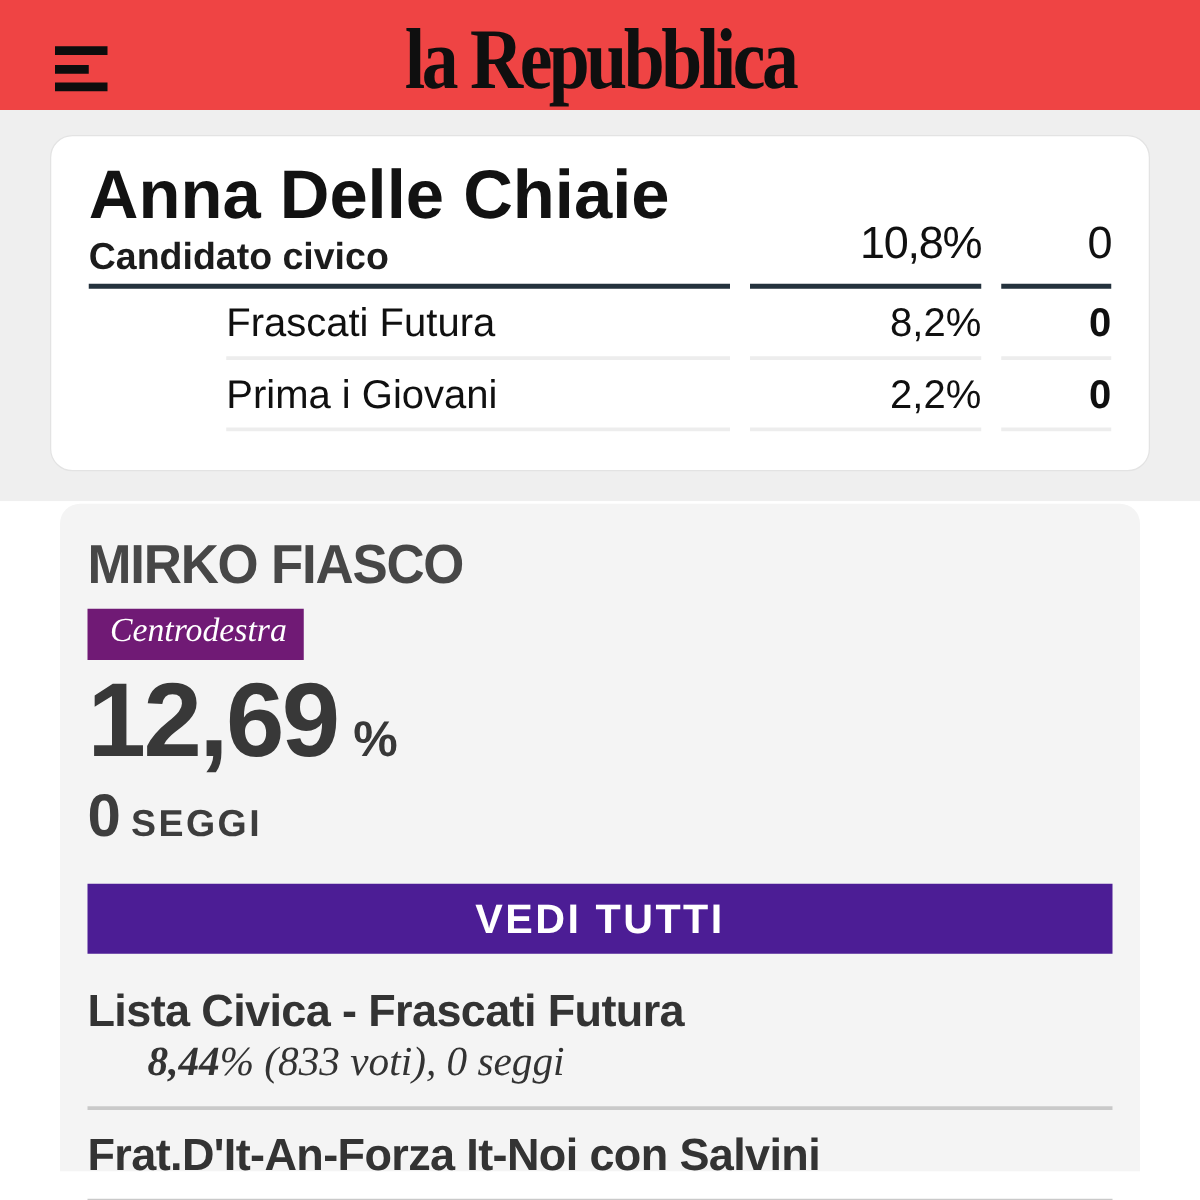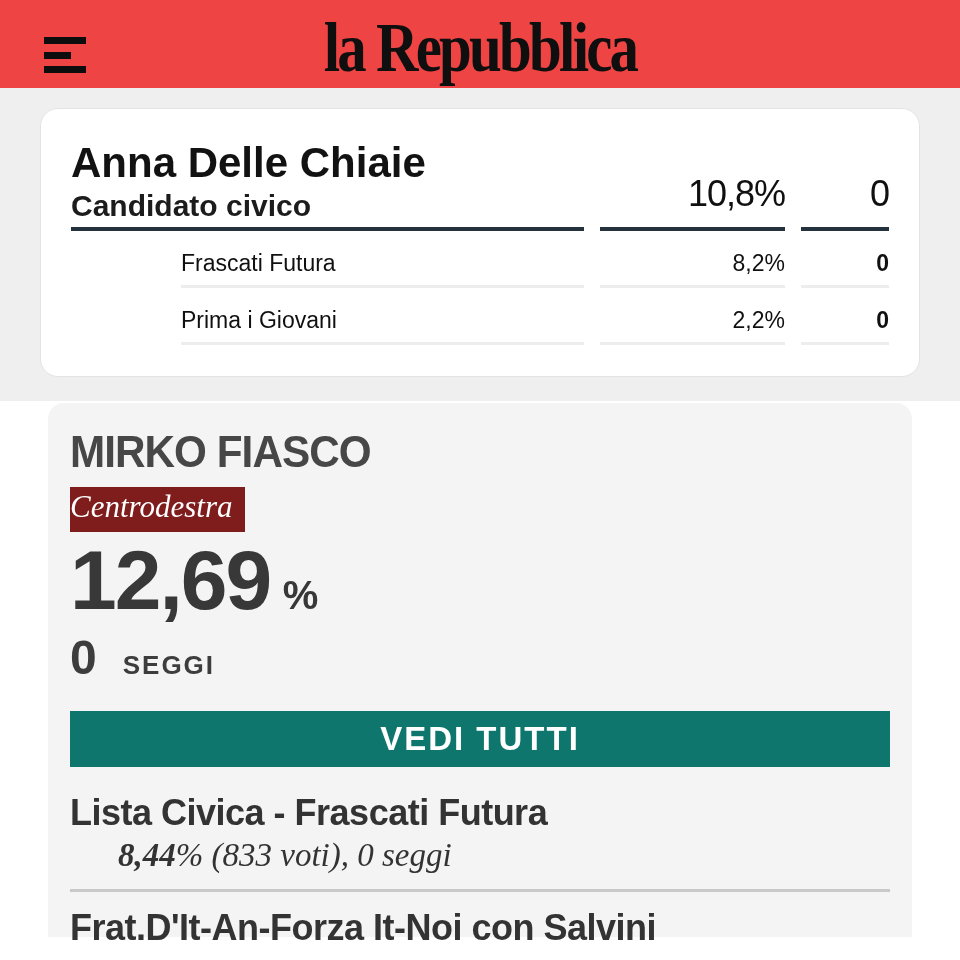--- a/index.html
+++ b/index.html
@@ -55,38 +55,38 @@
     display: grid;
     grid-template-columns: 1fr 185px 88px;
     column-gap: 16px;
   }
   .main-row .cell {
     border-bottom: 4px solid #24323d;
     height: 96px;
     display: flex;
   }
   .main-row .name-cell { flex-direction: column; justify-content: flex-end; padding-bottom: 4px; }
-  .cand-name { font-size: 42px; font-weight: 700; color: #121212; letter-spacing: 0; line-height: 1.15; }
+  .cand-name { font-size: 55px; font-weight: 700; color: #121212; letter-spacing: 0; line-height: 1.15; }
   .cand-sub  { font-size: 30px; font-weight: 700; color: #1c1c1c; margin-top: 2px; }
   .main-row .num-cell {
     justify-content: flex-end;
     align-items: flex-end;
     font-size: 36px;
     font-weight: 400;
     color: #101010;
     padding-bottom: 12px;
     letter-spacing: -1px;
   }
   .sub-row .cell {
     border-bottom: 3px solid #ededed;
     height: 57px;
     display: flex;
     align-items: flex-end;
     padding-bottom: 8px;
-    font-size: 23px;
+    font-size: 32px;
     color: #101010;
   }
   .sub-row .list-name-cell { margin-left: 110px; }
   .sub-row .num-cell { justify-content: flex-end; }
   .sub-row .seat-cell { font-weight: 700; }
 
   
   .white-band { background: #ffffff; padding: 2px 48px 0 48px; }
   .result-card {
     background: #f4f4f4;
@@ -98,41 +98,41 @@
     font-size: 44px;
     font-weight: 700;
     color: #474747;
     letter-spacing: -1px;
     transform: scale(0.96, 1);
     transform-origin: left center;
   }
   .coalition-badge {
     display: inline-block;
     margin-top: 10px;
-    background: #7f1d1d;
+    background: #701a75;
     color: #ffffff;
     font-family: "Liberation Serif", serif;
     font-style: italic;
-    font-size: 31px;
+    font-size: 27px;
     line-height: 1.1;
-    padding: 3px 13px 8px 0;
+    padding: 3px 13px 8px 18px;
   }
   .big-pct { margin-top: 6px; color: #383838; line-height: 1.0; }
   .big-pct .pct-num { font-size: 84px; font-weight: 800; letter-spacing: -2px; }
   .big-pct .pct-sym { font-size: 40px; font-weight: 700; margin-left: 8px; }
   .seats-line { margin-top: 8px; color: #3d3d3d; display: flex; align-items: baseline; }
   .seats-line .seats-num { font-size: 48px; font-weight: 600; }
-  .seats-line .seats-label { font-size: 26px; font-weight: 600; letter-spacing: 2px; margin-left: 26px; text-align: center; }
+  .seats-line .seats-label { font-size: 30px; font-weight: 600; letter-spacing: 2px; margin-left: 8px; text-align: center; }
   .see-all-btn {
     display: block;
     width: 100%;
     margin-top: 26px;
     height: 56px;
     border: none;
-    background: #0f766e;
+    background: #4c1d95;
     color: #ffffff;
     font-family: "Liberation Sans", sans-serif;
     font-size: 33px;
     font-weight: 700;
     letter-spacing: 2px;
     cursor: pointer;
   }
   .party-list { margin-top: 10px; }
   .party-item { padding: 16px 0 16px 0; border-bottom: 3px solid #c9c9c9; }
   .party-title {

